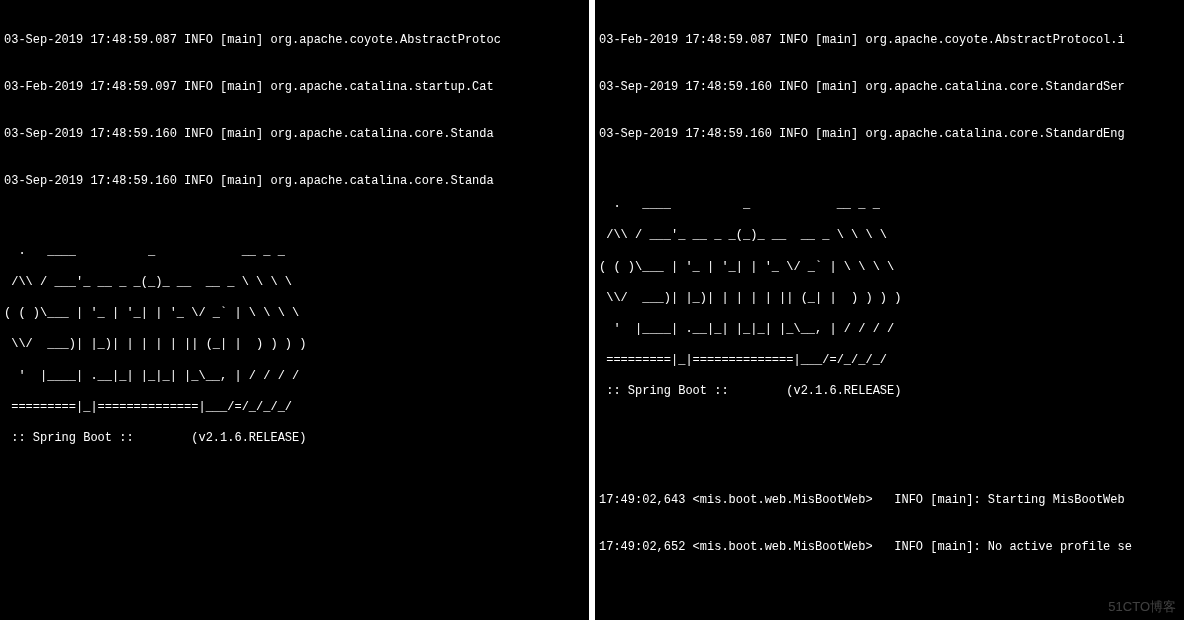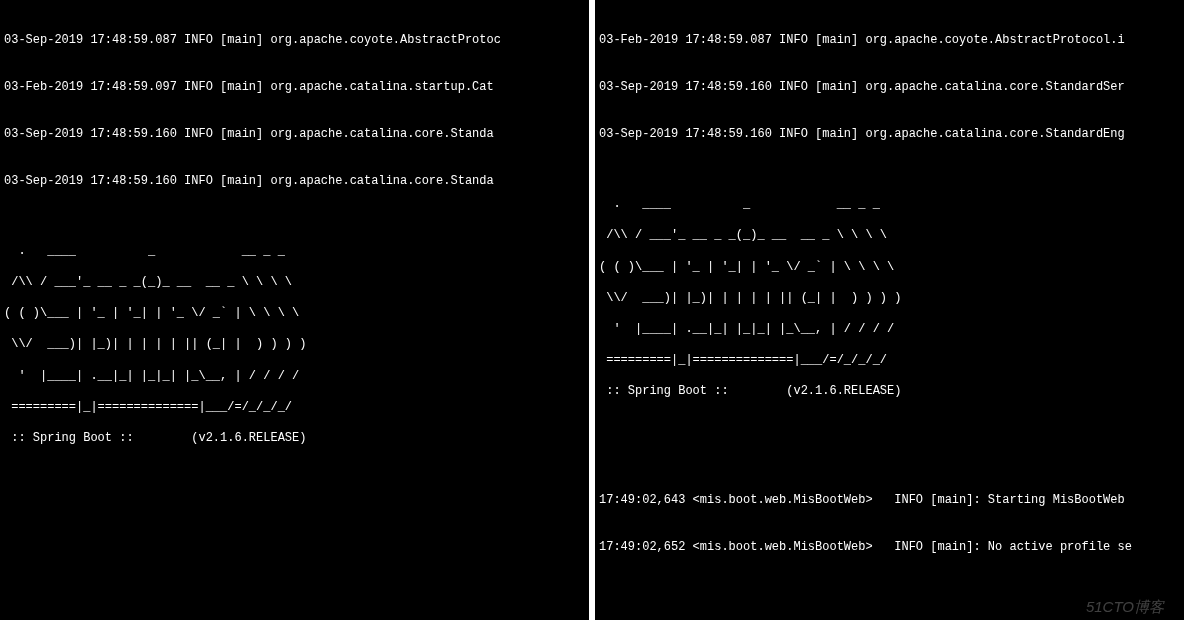--- a/index.html
+++ b/index.html
@@ -32,25 +32,24 @@
       overflow: hidden;
     }
     .banner {
       display: block;
       white-space: pre;
       margin-top: 8px;
     }
     .watermark {
       position: absolute;
       bottom: 4px;
-      right: 20px;
+      right: 8px;
       color: rgba(255,255,255,0.25);
-      font-size: 15px;
+      font-size: 13px;
       font-family: sans-serif;
-      font-style: italic;
     }
   </style>
 </head>
 <body>
 
 <div class="pane">
   <span class="log-line">03-Sep-2019 17:48:59.087 INFO [main] org.apache.coyote.AbstractProtoc</span>
   <span class="log-line">03-Feb-2019 17:48:59.097 INFO [main] org.apache.catalina.startup.Cat</span>
   <span class="log-line">03-Sep-2019 17:48:59.160 INFO [main] org.apache.catalina.core.Standa</span>
   <span class="log-line">03-Sep-2019 17:48:59.160 INFO [main] org.apache.catalina.core.Standa</span>

